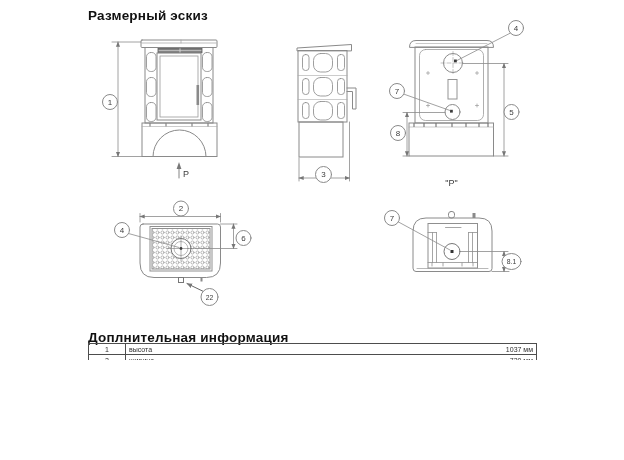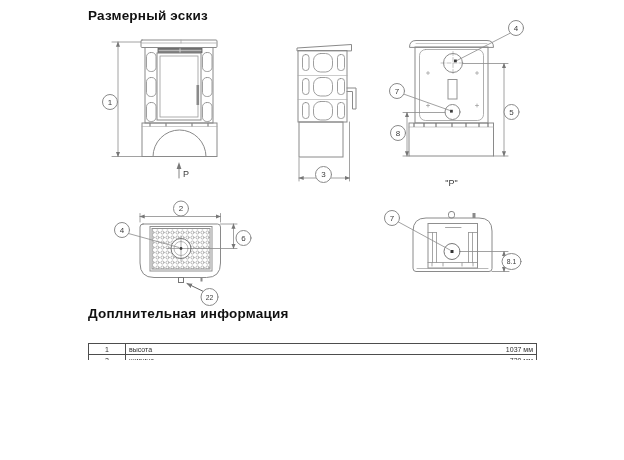--- a/index.html
+++ b/index.html
@@ -1,21 +1,21 @@
 <!DOCTYPE html>
 <html><head>
 <meta charset="utf-8">
 <style>
   html,body{margin:0;padding:0;background:#fff;}
   .canvas{position:relative;width:624px;height:360px;background:#fff;overflow:hidden;
           font-family:"Liberation Sans",sans-serif;}
   .title{position:absolute;left:88px;margin:0;font-weight:bold;color:#111;
          font-size:13.5px;letter-spacing:.2px;}
   #sketch-title{top:8px;}
-  #info-title{top:306px;text-align:center;}
+  #info-title{top:330px;text-align:center;}
   svg{position:absolute;left:0;top:0;}
   svg text{font-family:"Liberation Sans",sans-serif;fill:#3c3c3c;}
   .balloon-num{font-size:8px;text-anchor:middle;}
   .balloon-sm{font-size:6.8px;text-anchor:middle;}
   .plabel{font-size:9px;}
   table.info{position:absolute;left:88px;top:343px;width:449px;border-collapse:collapse;
              table-layout:fixed;font-size:7px;color:#2d2d2d;}
   table.info td{border:1px solid #4d4d4d;height:10.3px;padding:0 3px;overflow:hidden;
                 white-space:nowrap;vertical-align:middle;}
   table.info td.num{width:34px;text-align:center;padding:0 1px;}

